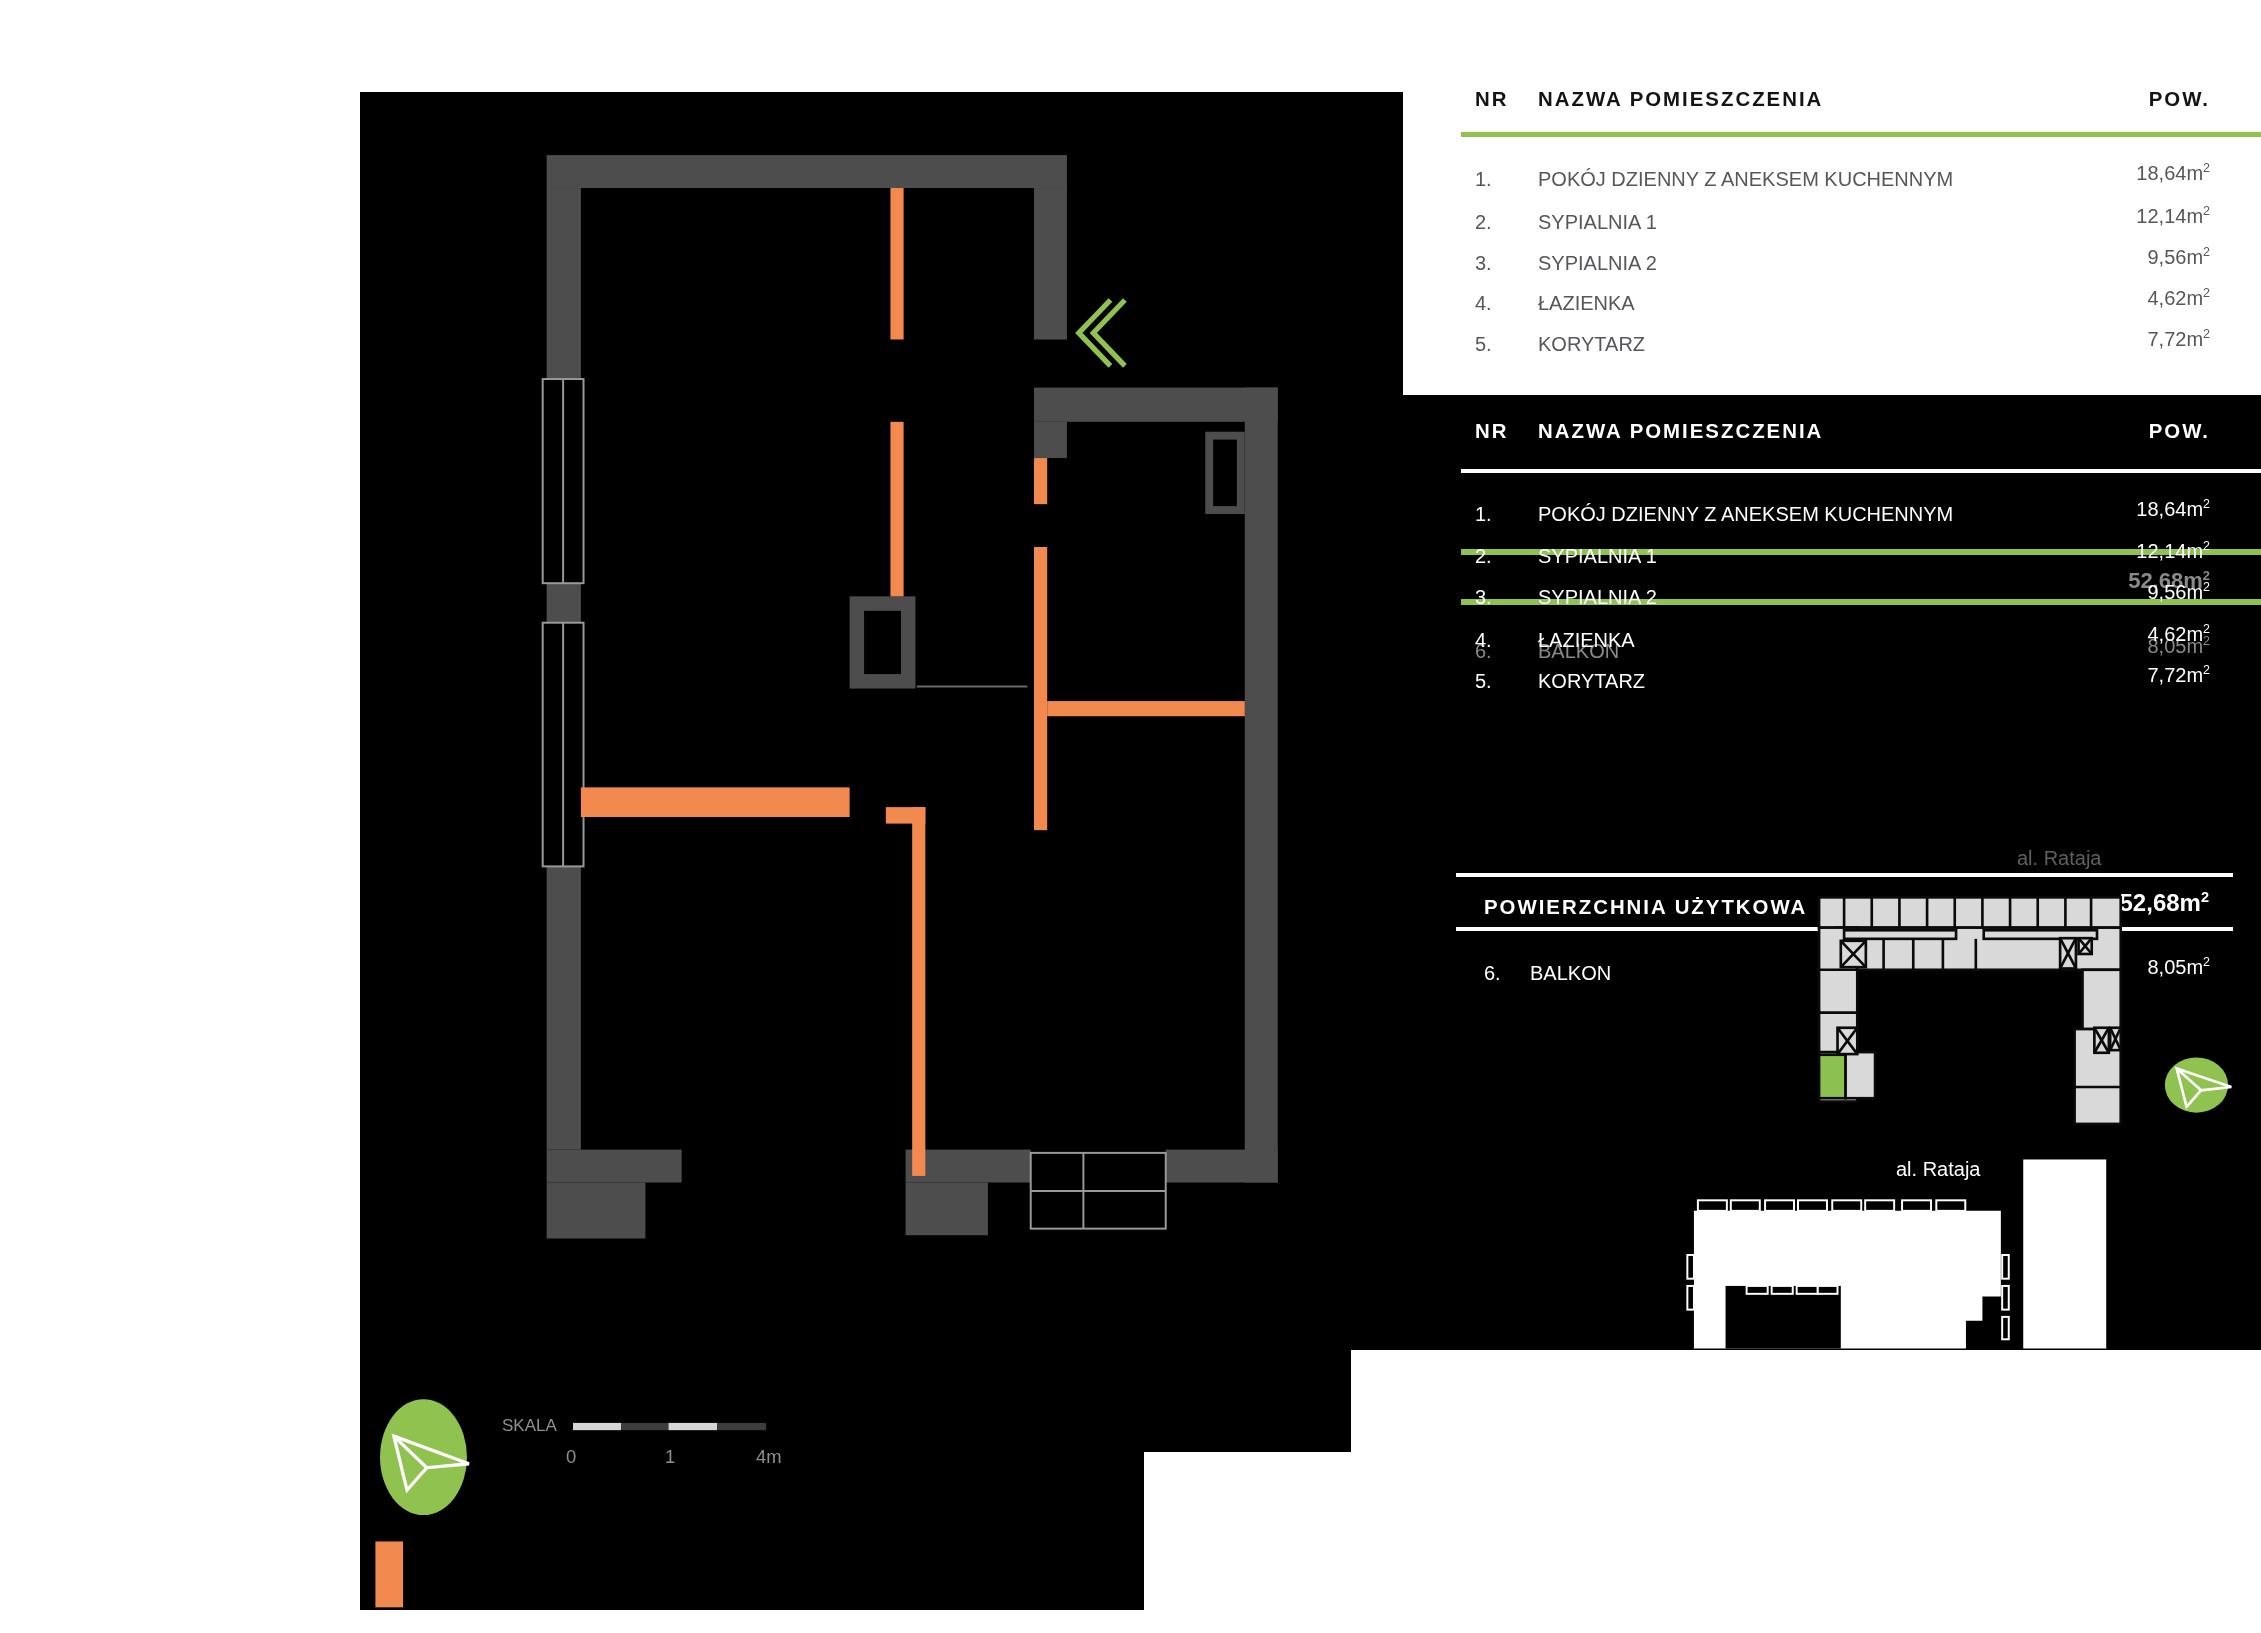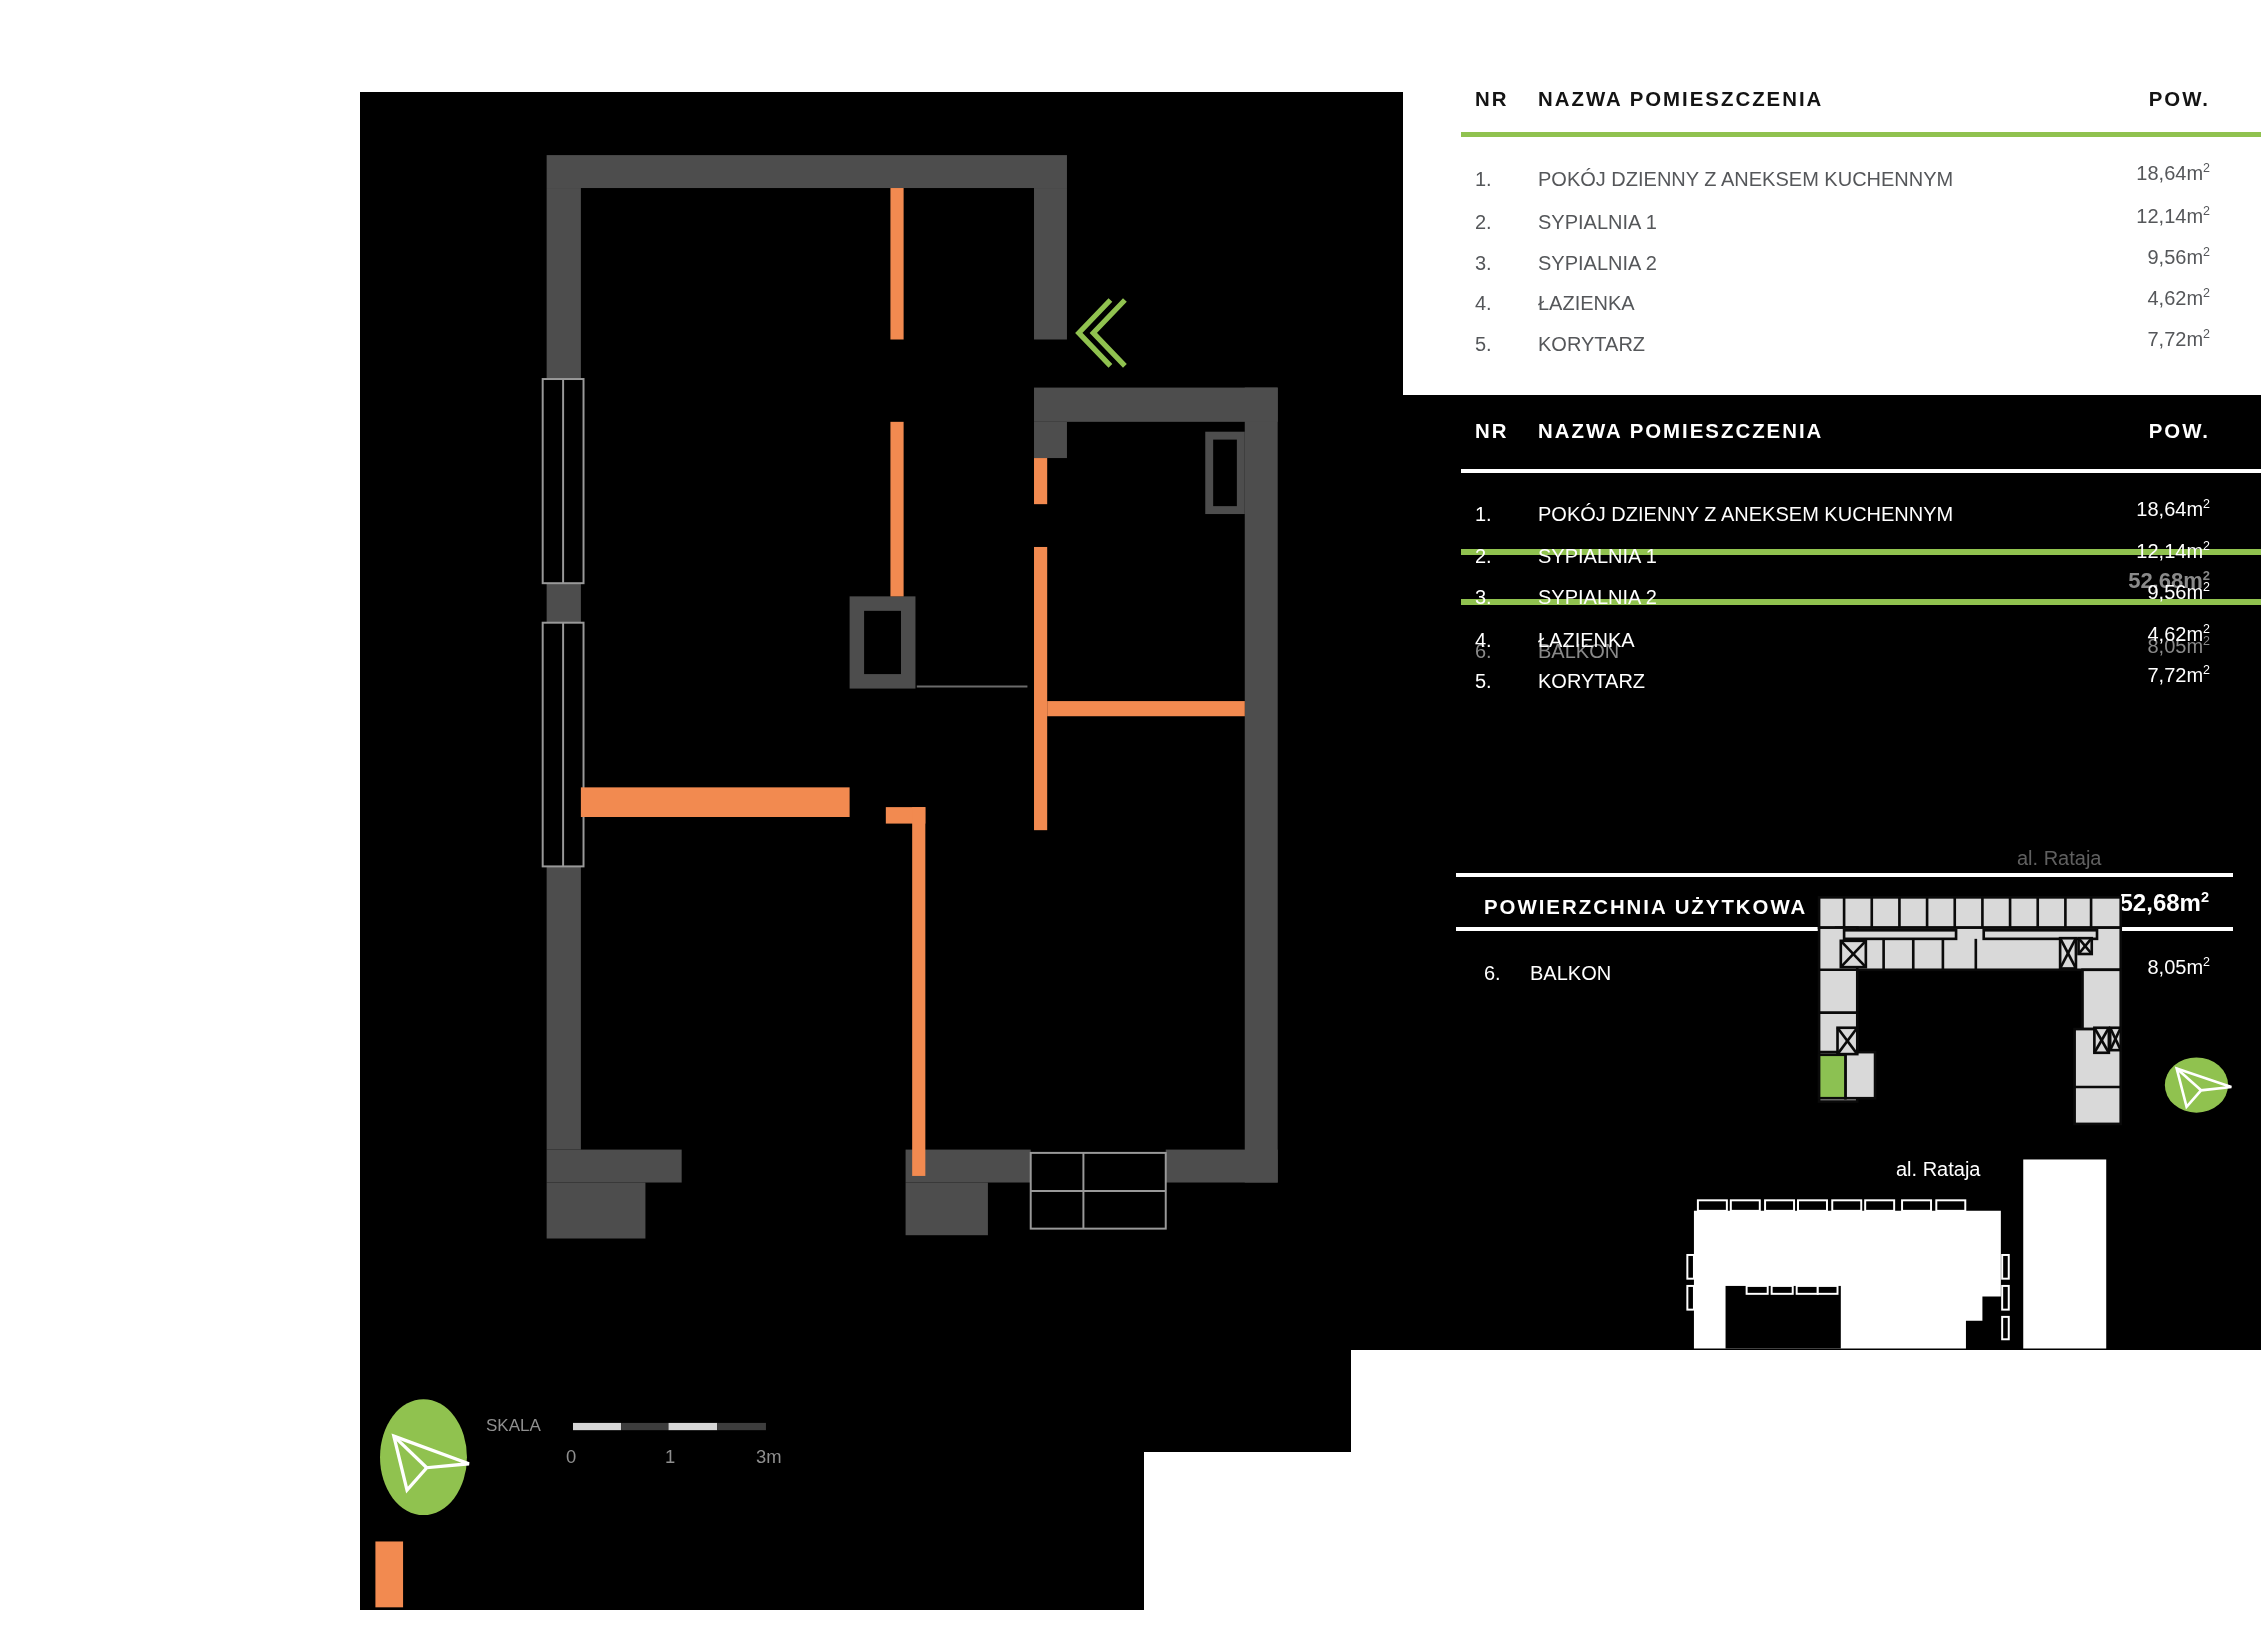--- a/index.html
+++ b/index.html
@@ -106,24 +106,24 @@
   <div class="abs line whiteline" style="left:1456px;top:873px;width:777px;"></div>
   <div class="abs txt sumlabel" style="left:1484px;top:896px;">POWIERZCHNIA UŻYTKOWA</div>
   <div class="abs txt sumval" style="left:1992px;top:889px;"><span>52,68m</span><sup>2</sup></div>
   <div class="abs line whiteline" style="left:1456px;top:927px;width:777px;"></div>
   <div class="abs txt cell light" style="left:1484px;top:962px;">6.</div>
   <div class="abs txt cell light" style="left:1530px;top:962px;">BALKON</div>
   <div class="abs txt cell light val" style="left:2012px;top:955px;"><span>8,05m</span><sup>2</sup></div>
 
   <div class="abs txt street white" style="left:1896px;top:1158px;">al. Rataja</div>
 
-  <div class="abs txt scalelabel" style="left:486px;top:1416px;">SKALA</div>
+  <div class="abs txt scalelabel" style="left:502px;top:1416px;">SKALA</div>
   <div class="abs txt tick" style="left:566px;top:1446px;">0</div>
   <div class="abs txt tick" style="left:665px;top:1446px;">1</div>
-  <div class="abs txt tick" style="left:756px;top:1446px;">3m</div>
+  <div class="abs txt tick" style="left:756px;top:1446px;">4m</div>
 
   <svg id="overlay" class="abs" style="left:0;top:0;" width="2261" height="1634" viewBox="0 0 3433 2480">
 
     <g fill="#4d4d4d">
       <rect x="830" y="235" width="790" height="50"></rect>
       <rect x="1570" y="285" width="50" height="230"></rect>
       <rect x="830" y="285" width="52" height="290"></rect>
       <rect x="830" y="885" width="52" height="60"></rect>
       <rect x="830" y="1315" width="52" height="430"></rect>
       <rect x="830" y="1745" width="205" height="50"></rect>

